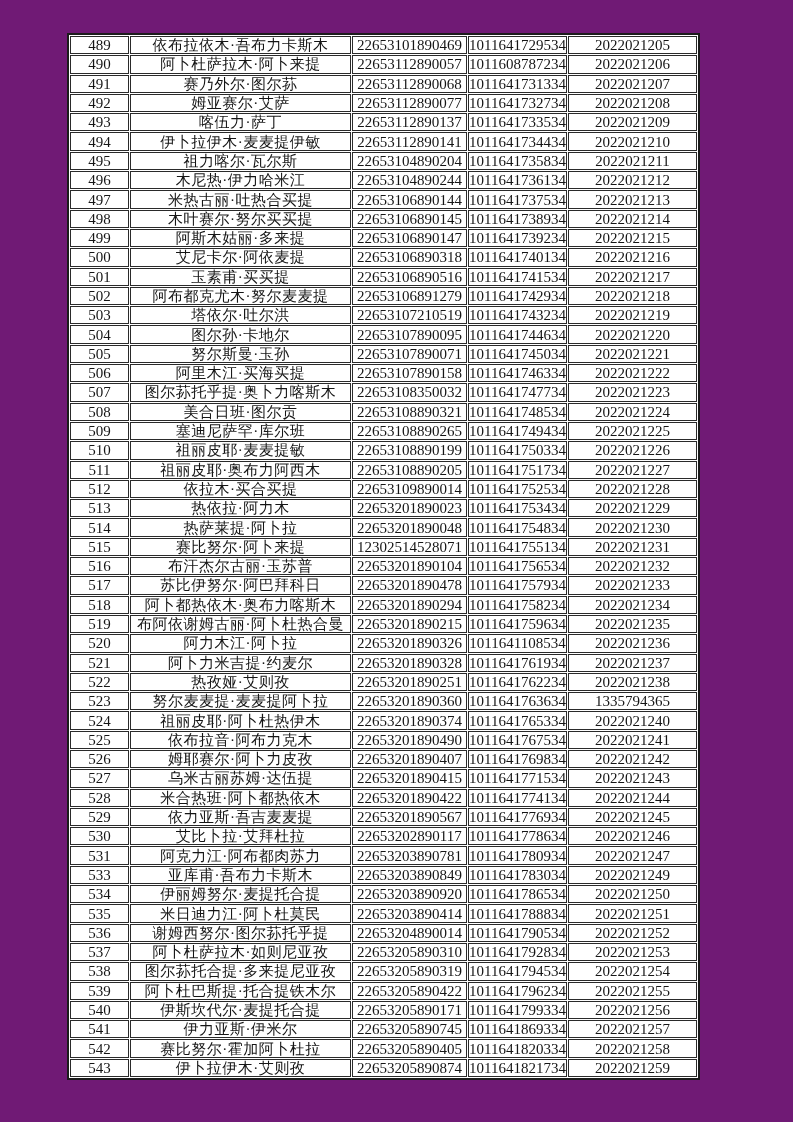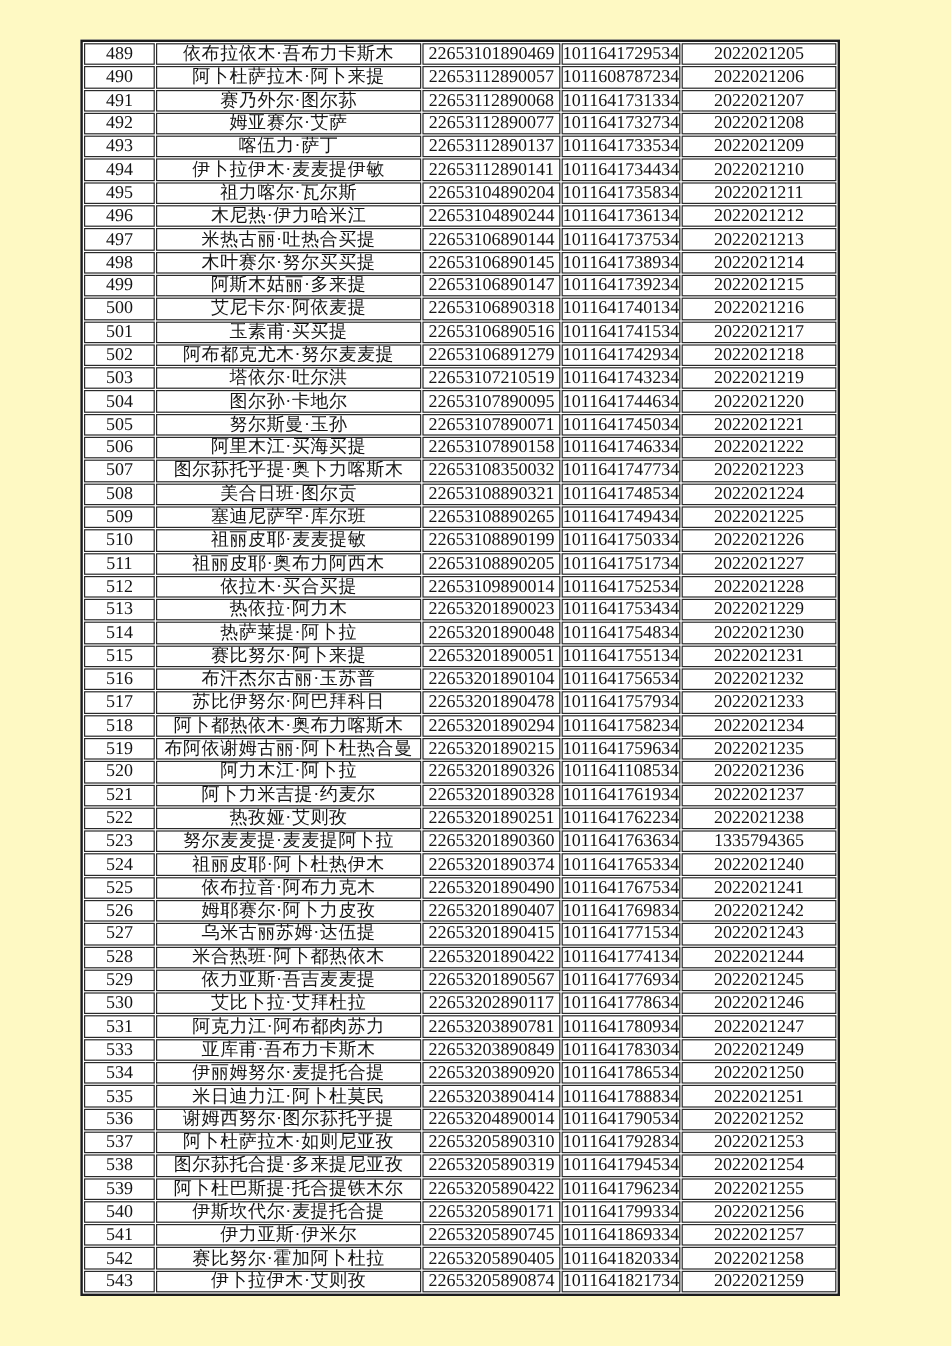--- a/index.html
+++ b/index.html
@@ -4,21 +4,21 @@
 <style>
   html, body {
     margin: 0;
     padding: 0;
     background: #ffffff;
   }
   .page {
     position: relative;
     width: 793px;
     height: 1122px;
-    background: #fef9c3;
+    background: #701a75;
     overflow: hidden;
     font-family: "Liberation Serif", "DejaVu Serif", serif;
     color: #1a1a1a;
   }
   table.roster {
     position: absolute;
     left: 67px;
     top: 33px;
     border-collapse: separate;
     border-spacing: 1px;
@@ -228,21 +228,21 @@
         <tr>
     <td class="c-no">514</td>
     <td class="c-name">热萨莱提·阿卜拉</td>
     <td class="c-id1">22653201890048</td>
     <td class="c-id2">1011641754834</td>
     <td class="c-date">2022021230</td>
   </tr>
         <tr>
     <td class="c-no">515</td>
     <td class="c-name">赛比努尔·阿卜来提</td>
-    <td class="c-id1">22653201890051</td>
+    <td class="c-id1">12302514528071</td>
     <td class="c-id2">1011641755134</td>
     <td class="c-date">2022021231</td>
   </tr>
         <tr>
     <td class="c-no">516</td>
     <td class="c-name">布汗杰尔古丽·玉苏普</td>
     <td class="c-id1">22653201890104</td>
     <td class="c-id2">1011641756534</td>
     <td class="c-date">2022021232</td>
   </tr>

